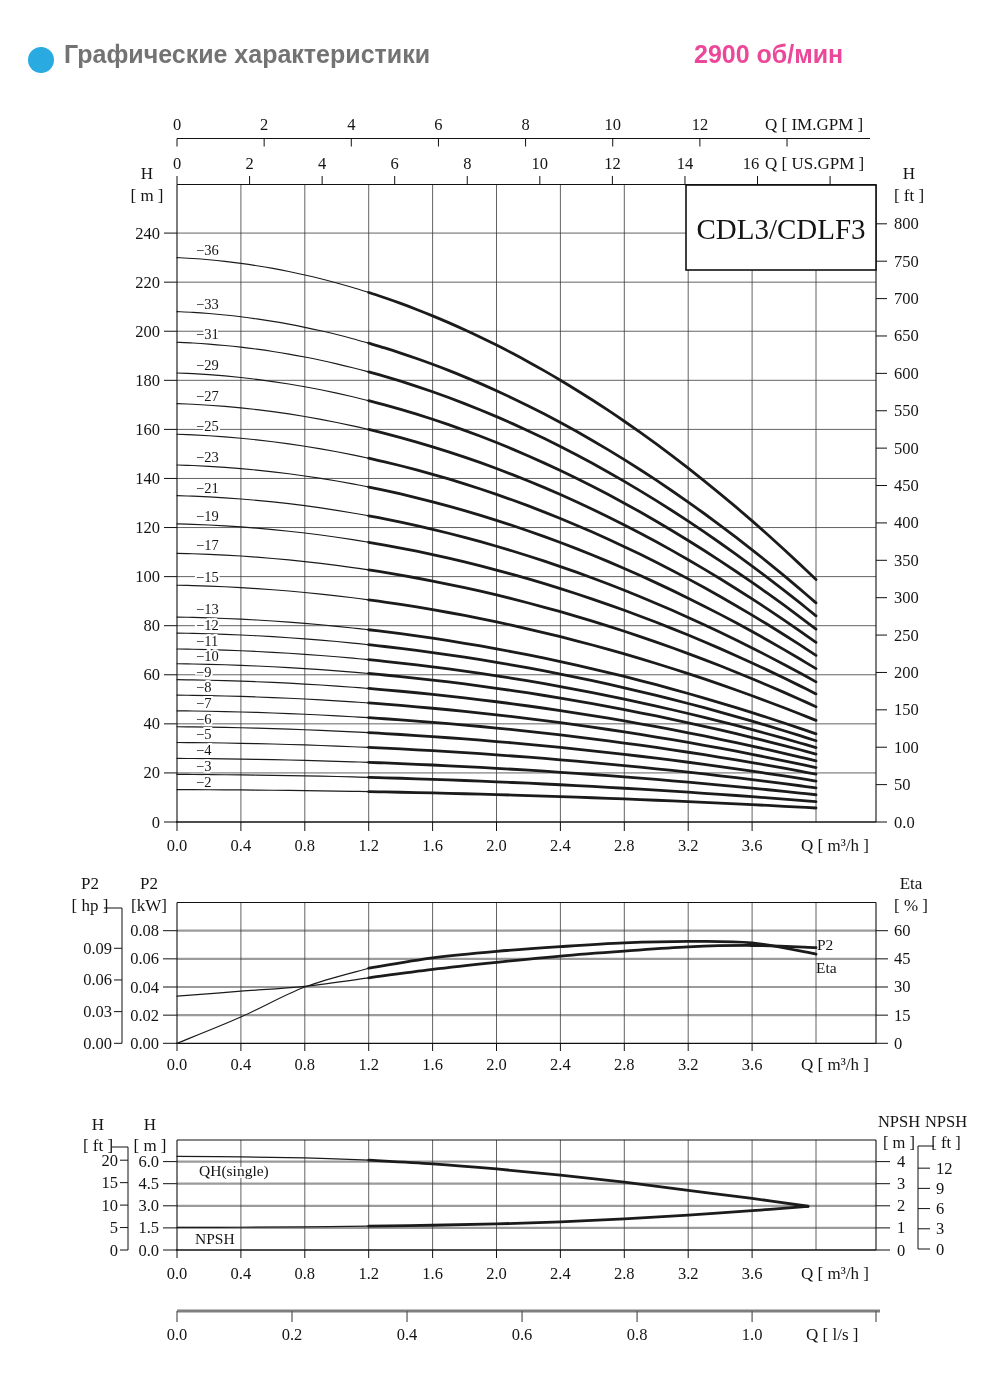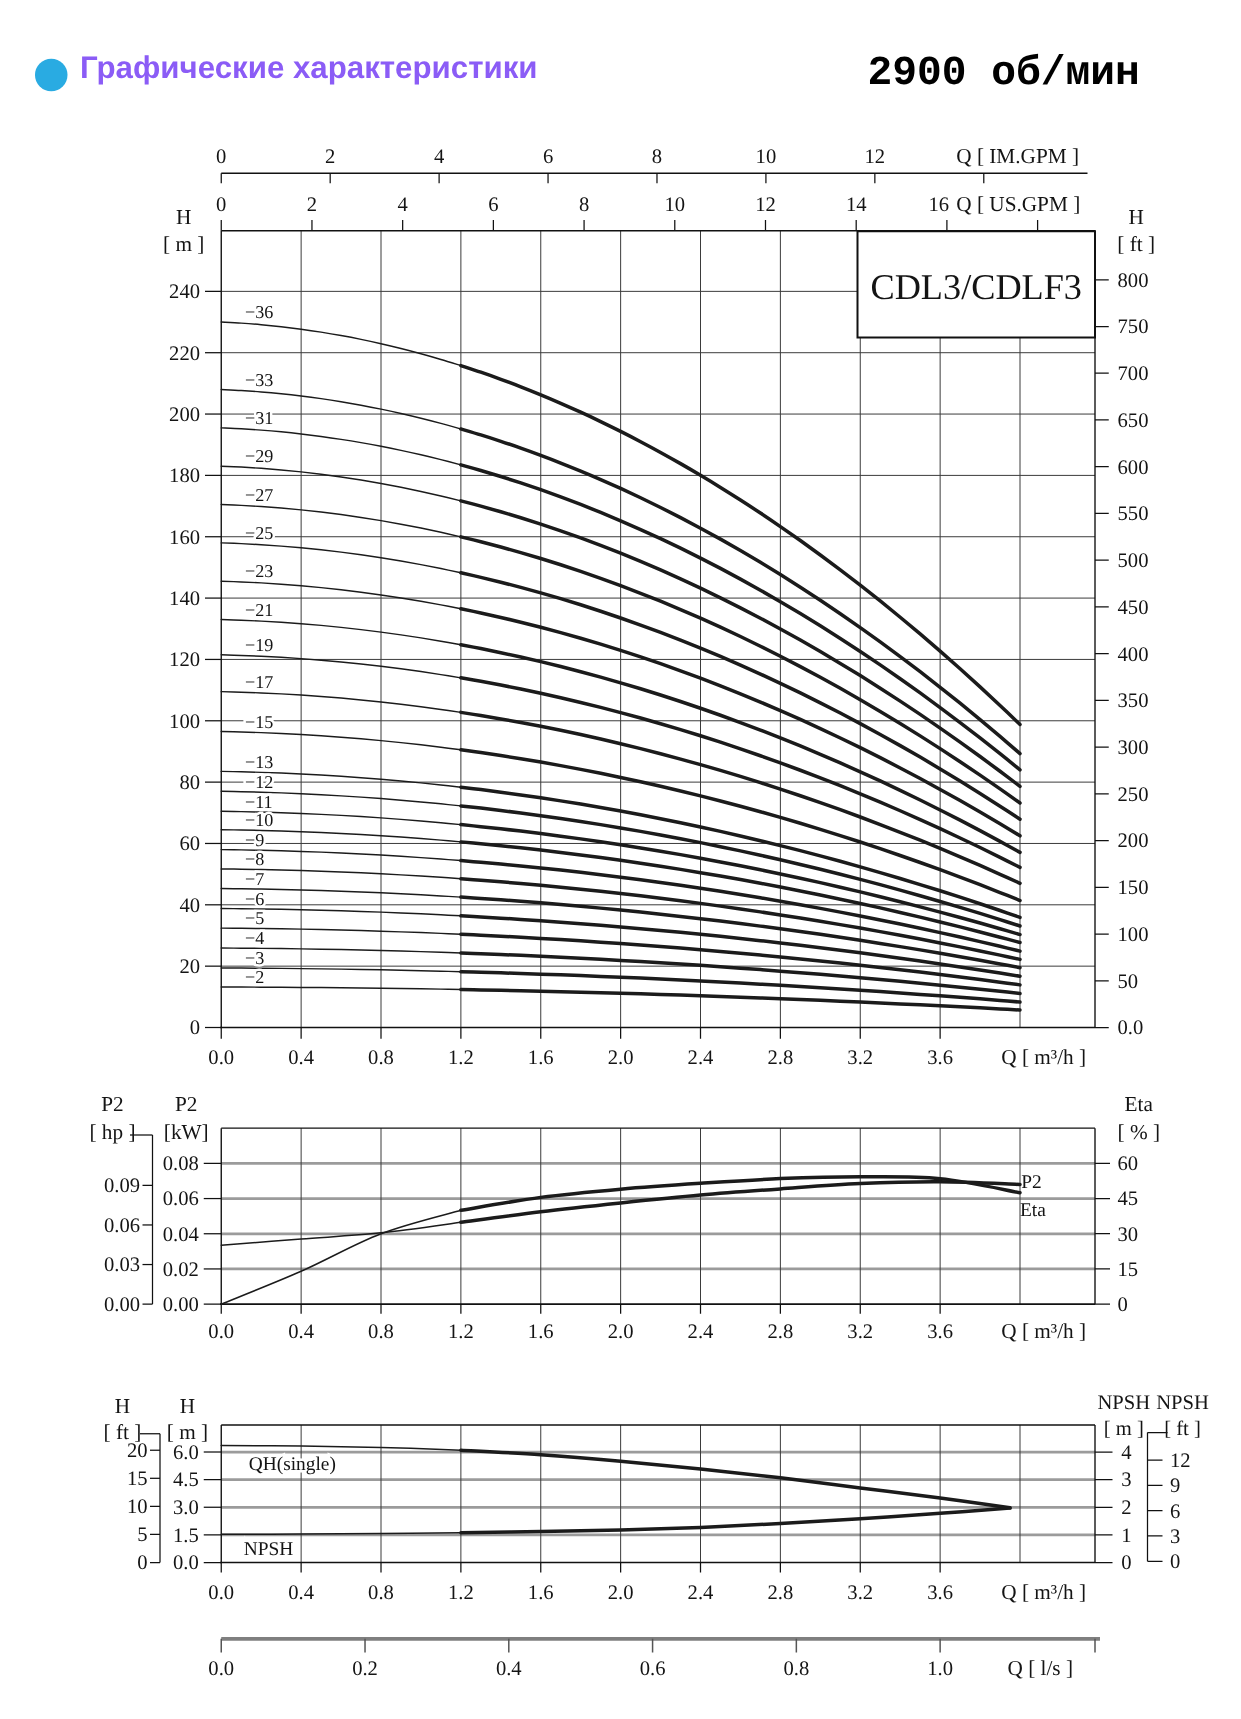--- a/index.html
+++ b/index.html
@@ -1,23 +1,23 @@
 <!DOCTYPE html>
 <html><head>
 <meta charset="utf-8">
 <style>
   html,body{margin:0;padding:0;background:#fff;}
   .page{position:relative;width:993px;height:1375px;background:#fff;overflow:hidden;
         font-family:"Liberation Serif","DejaVu Serif",serif;color:#111;}
   .hdr{position:absolute;left:0;top:0;width:993px;height:95px;}
   .bullet{position:absolute;left:28px;top:47px;width:26px;height:26px;border-radius:50%;}
   .title{position:absolute;left:64px;top:40px;font-family:"Liberation Sans","DejaVu Sans",sans-serif;
-         font-weight:bold;font-size:25px;letter-spacing:0px;color:#8b5cf6;}
-  .rpm{position:absolute;left:694px;top:40px;font-family:Liberation Mono, monospace;
-       font-weight:bold;font-size:33px;color:#000000;}
+         font-weight:bold;font-size:25px;letter-spacing:0px;color:#737373;}
+  .rpm{position:absolute;left:694px;top:40px;font-family:Liberation Sans, sans-serif;
+       font-weight:bold;font-size:25px;color:#ec4899;}
   svg{position:absolute;left:0;top:0;}
 </style>
 </head>
 <body>
 
 <div class="page">
   <div class="hdr">
     <span class="bullet" style="background: rgb(41, 171, 226);"></span>
     <span class="title">Графические характеристики</span>
     <span class="rpm">2900 об/мин</span>

